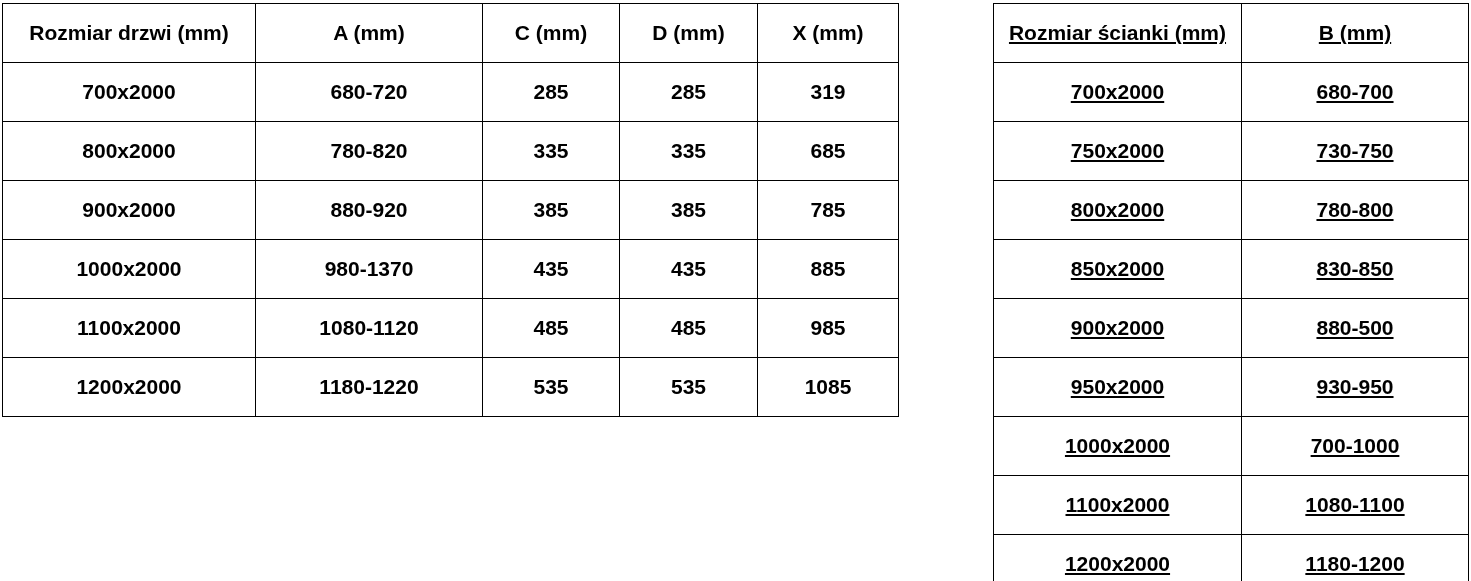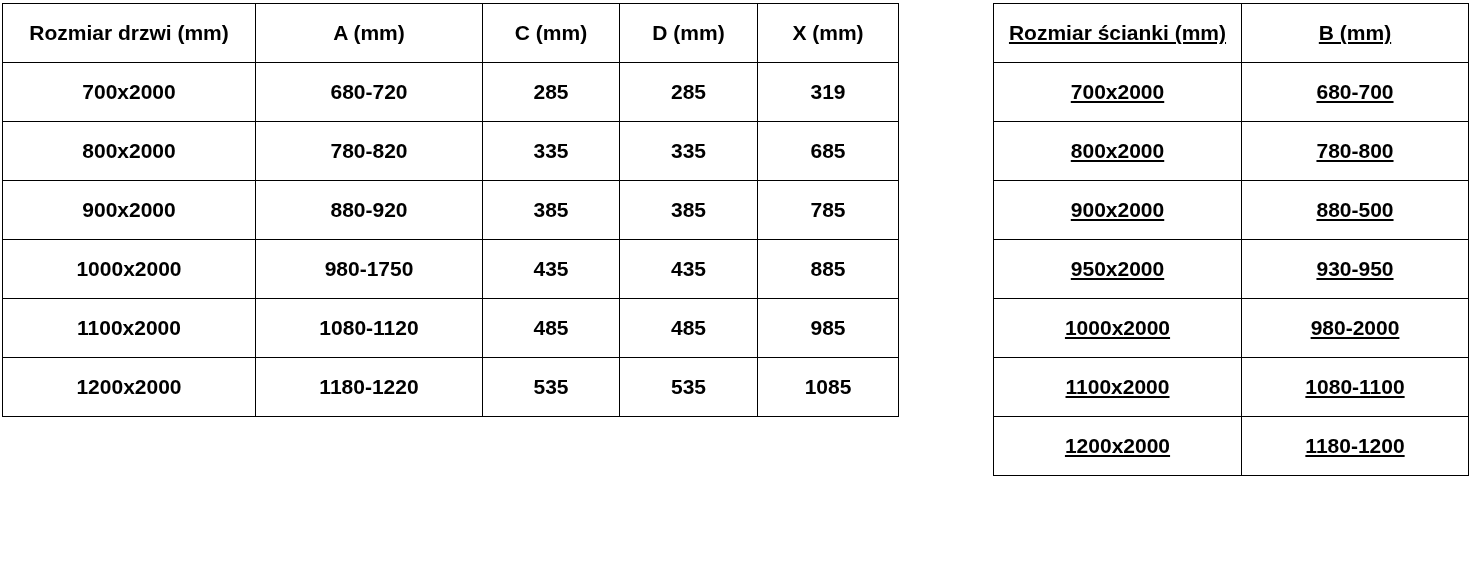--- a/index.html
+++ b/index.html
@@ -106,21 +106,21 @@
       </tr>
       <tr>
         <td>900x2000</td>
         <td>880-920</td>
         <td>385</td>
         <td>385</td>
         <td>785</td>
       </tr>
       <tr>
         <td>1000x2000</td>
-        <td>980-1750</td>
+        <td>980-1370</td>
         <td>435</td>
         <td>435</td>
         <td>885</td>
       </tr>
       <tr>
         <td>1100x2000</td>
         <td>1080-1120</td>
         <td>485</td>
         <td>485</td>
         <td>985</td>
@@ -145,34 +145,42 @@
         <th class="hdr">Rozmiar ścianki (mm)</th>
         <th class="hdr">B (mm)</th>
       </tr>
     </thead>
     <tbody>
       <tr>
         <td>700x2000</td>
         <td>680-700</td>
       </tr>
       <tr>
+        <td>750x2000</td>
+        <td>730-750</td>
+      </tr>
+      <tr>
         <td>800x2000</td>
         <td>780-800</td>
+      </tr>
+      <tr>
+        <td>850x2000</td>
+        <td>830-850</td>
       </tr>
       <tr>
         <td>900x2000</td>
         <td>880-500</td>
       </tr>
       <tr>
         <td>950x2000</td>
         <td>930-950</td>
       </tr>
       <tr>
         <td>1000x2000</td>
-        <td>980-2000</td>
+        <td>700-1000</td>
       </tr>
       <tr>
         <td>1100x2000</td>
         <td>1080-1100</td>
       </tr>
       <tr>
         <td>1200x2000</td>
         <td>1180-1200</td>
       </tr>
     </tbody>

